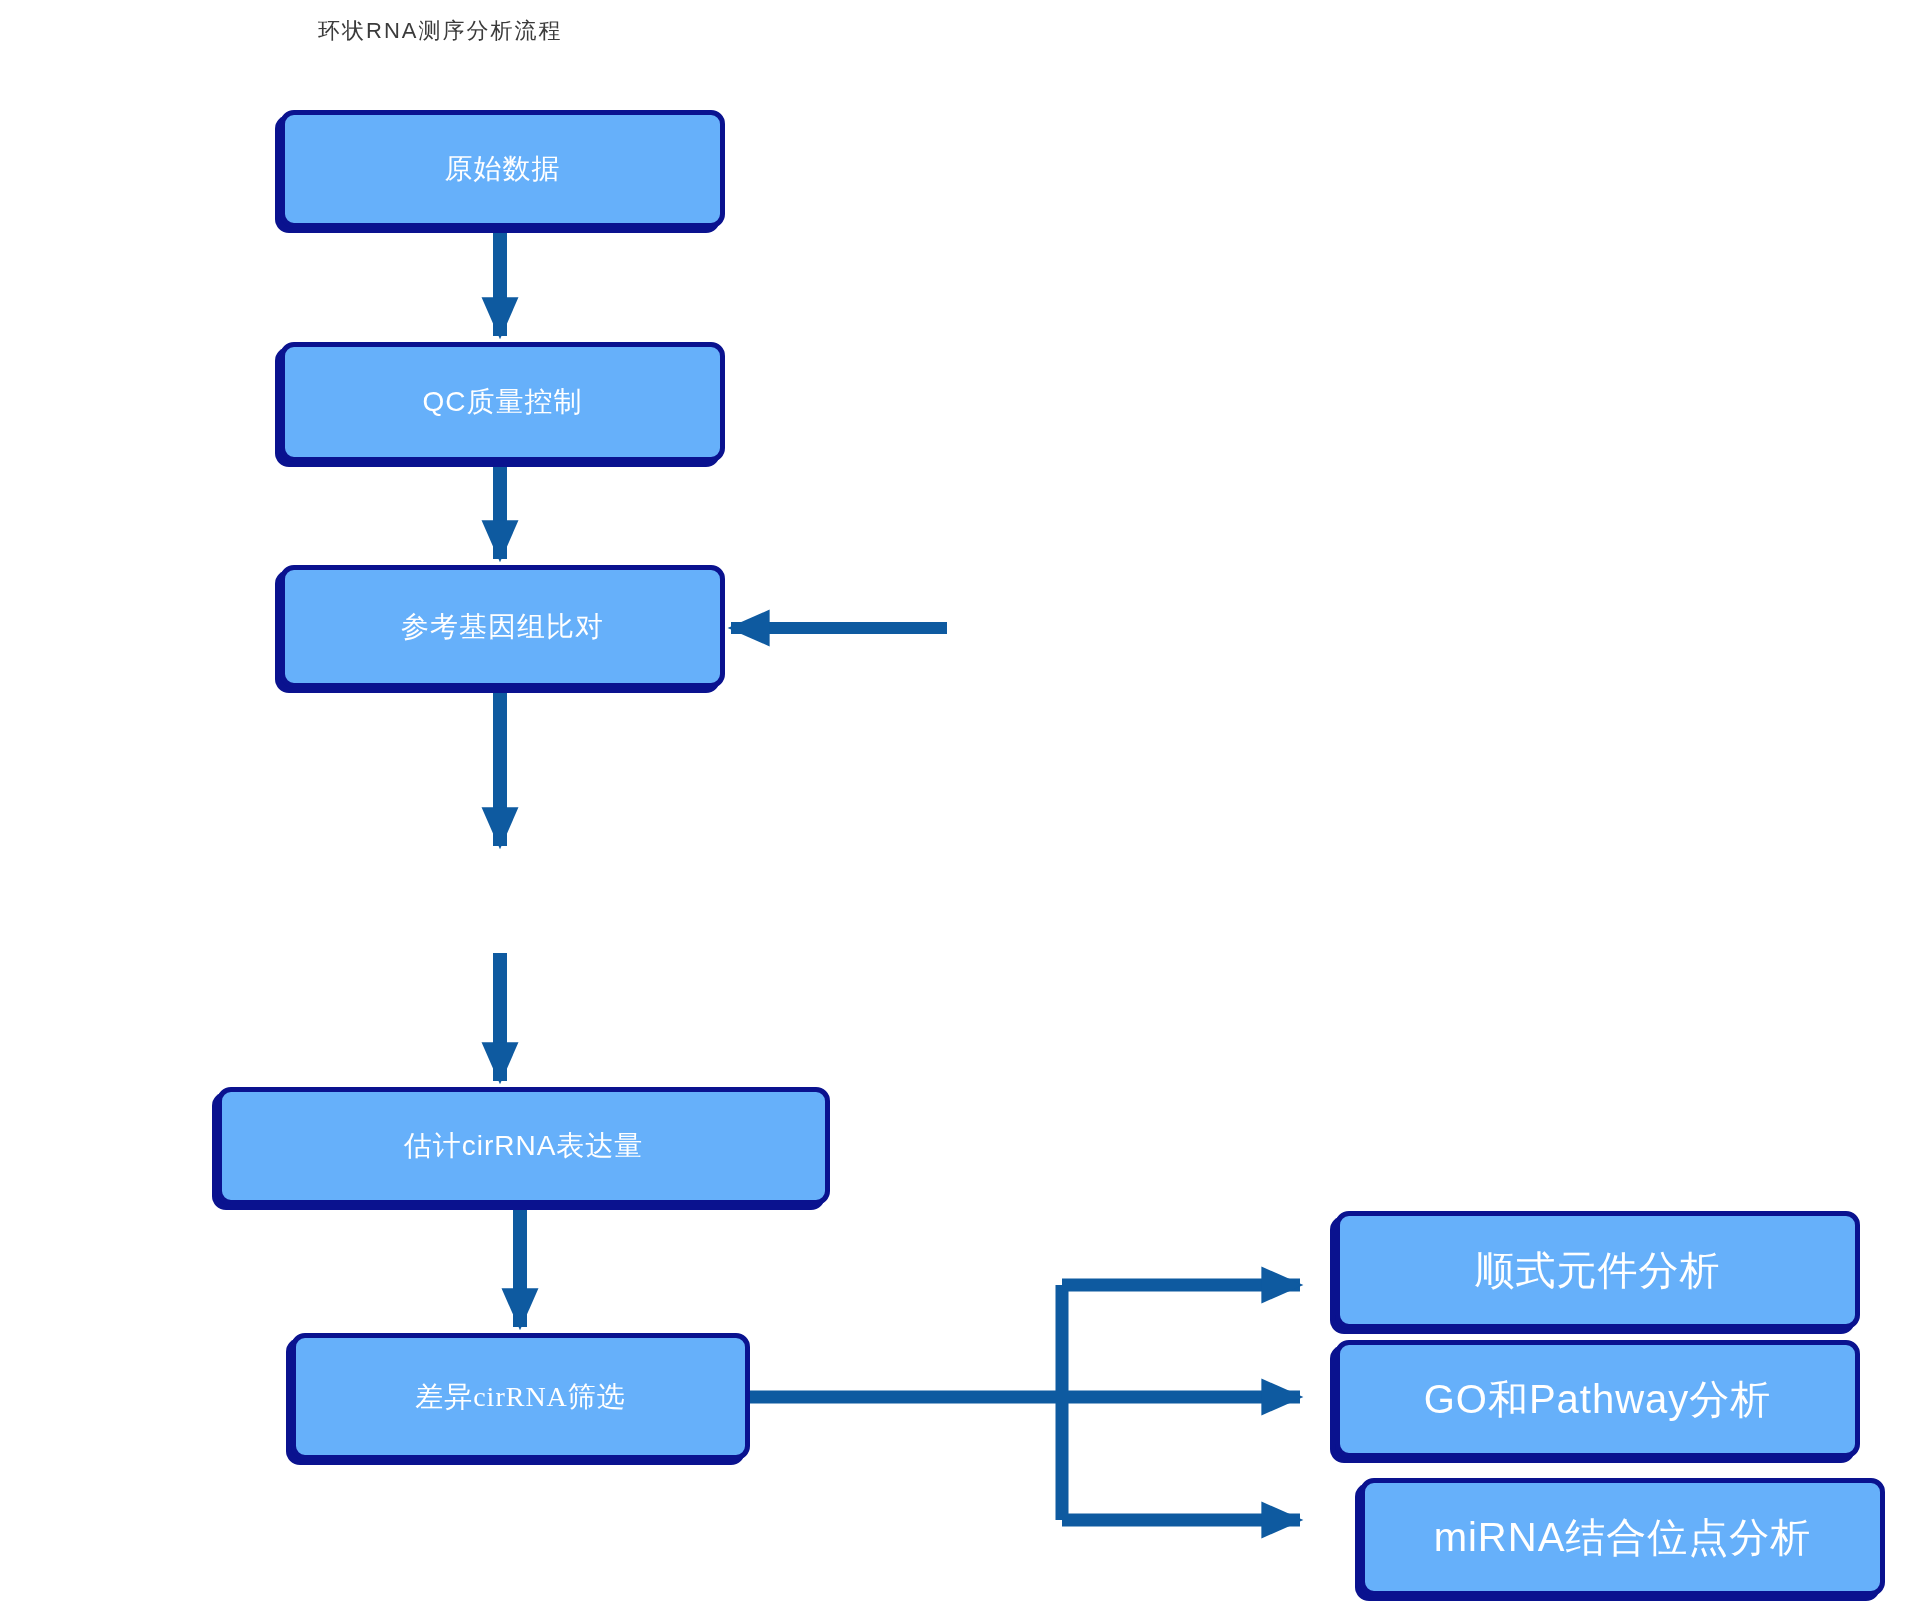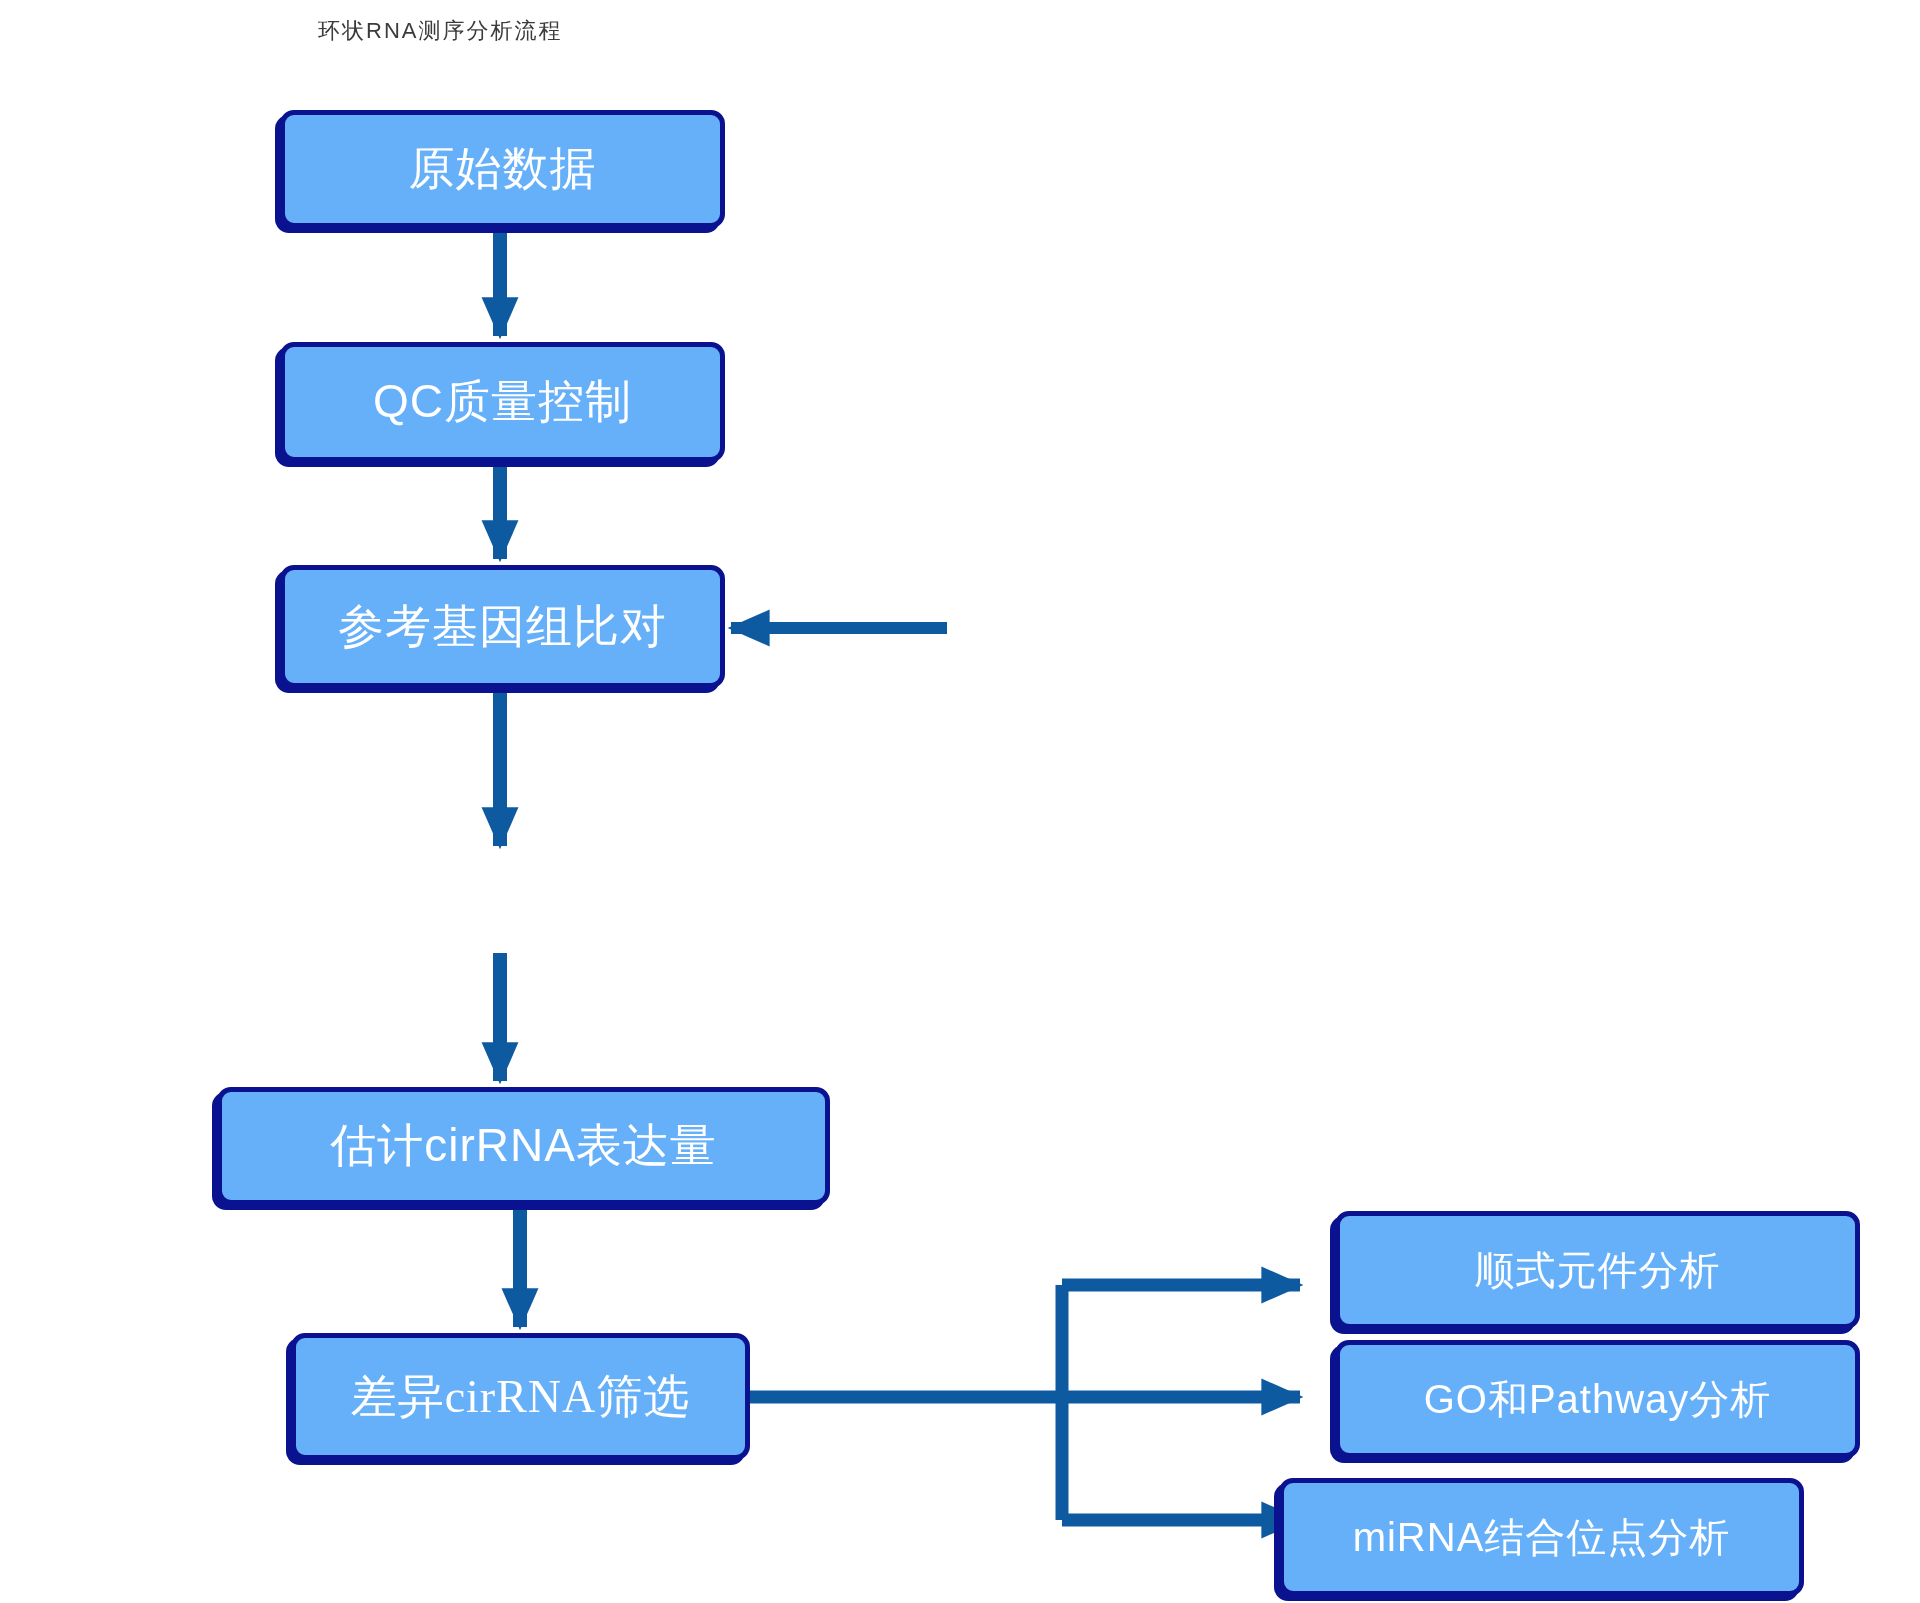--- a/index.html
+++ b/index.html
@@ -26,21 +26,21 @@
   #ah path{fill:var(--arrow);}
   .node{
     position:absolute;
     box-sizing:border-box;
     background:var(--node-fill);
     border:5px solid var(--node-border);
     border-radius:14px;
     box-shadow:-5px 5px 0 0 var(--node-border);
     display:flex;align-items:center;justify-content:center;
     color:var(--node-text);
-    font-size:46px;
+    font-size:28px;
     letter-spacing:1px;
     white-space:nowrap;
   }
   .node.small{font-size:40px;}
   #diagram-title{
     position:absolute;
     left:318px;top:16px;
     font-size:22px;
     color:var(--title-text);
     letter-spacing:2px;
@@ -49,21 +49,21 @@
   
   #node-raw-data   {left:280px; top:110px;  width:445px; height:118px;}
   #node-qc         {left:280px; top:342px;  width:445px; height:120px;}
   #node-align      {left:280px; top:565px;  width:445px; height:123px;}
   #node-annotation {left:990px; top:556px;  width:546px; height:137px;}
   #node-backsplice {left:56px;  top:852px;  width:881px; height:101px;}
   #node-expression {left:217px; top:1087px; width:613px; height:118px;}
   #node-diff       {left:291px; top:1333px; width:459px; height:127px;font-family:Liberation Serif, serif;}
   #node-cis        {left:1335px;top:1195px; width:525px; height:118px;margin-top:16px;}
   #node-go-pathway {left:1335px;top:1340px; width:525px; height:118px;}
-  #node-mirna      {left:1279px;top:1478px; width:525px; height:118px;}
+  #node-mirna      {left:1360px;top:1478px; width:525px; height:118px;}
 </style>
 </head>
 <body>
 
 <div id="canvas">
 
   <div id="diagram-title">环状RNA测序分析流程</div>
 
   <svg id="edges" viewBox="0 0 1920 1603" xmlns="http://www.w3.org/2000/svg">
     <defs>

